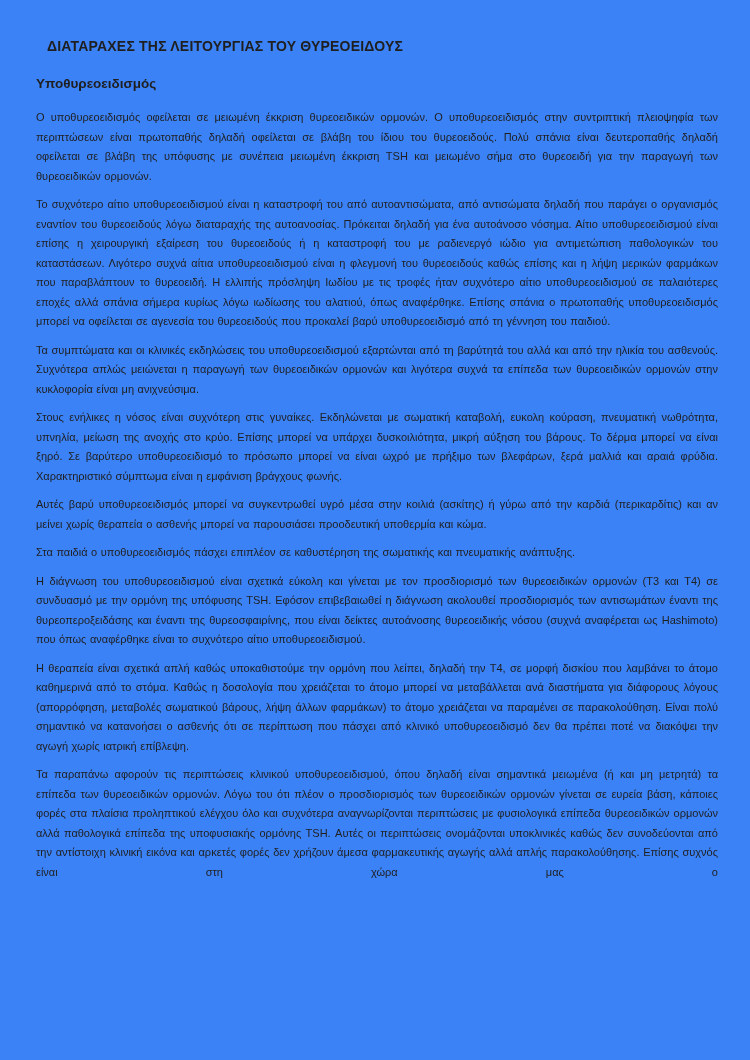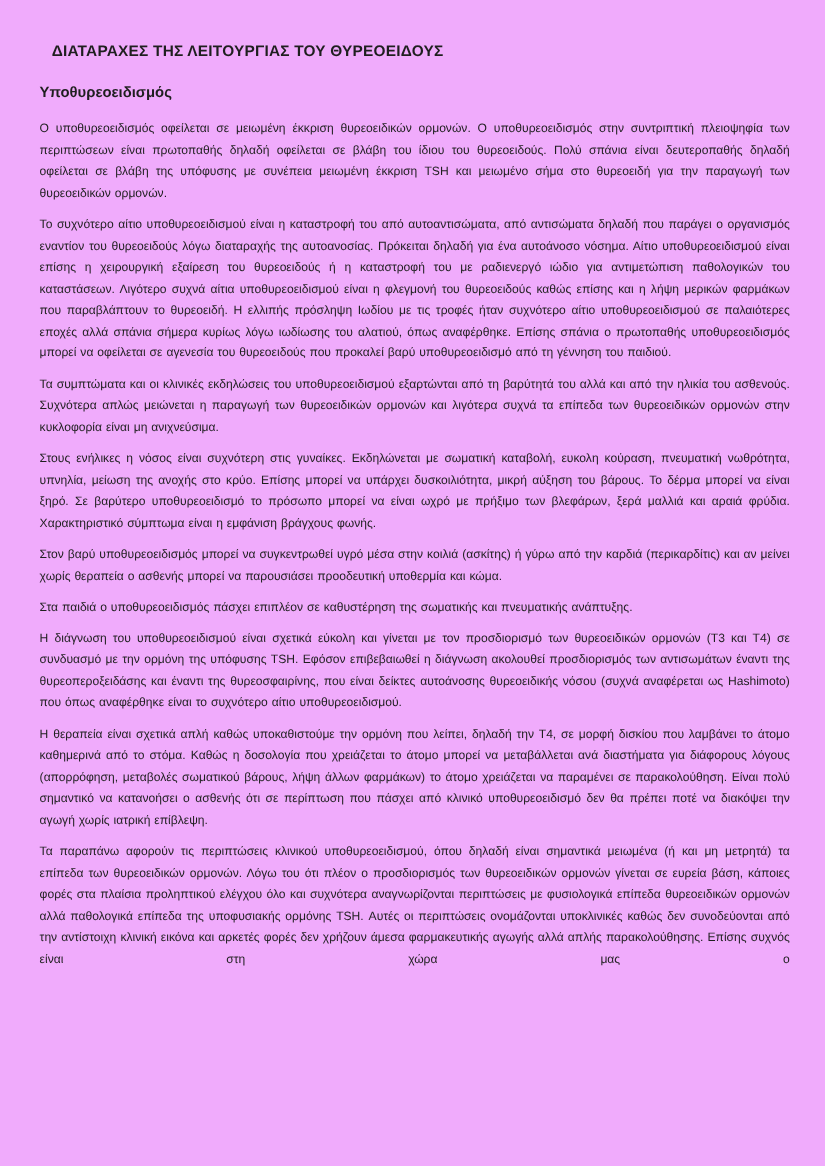--- a/index.html
+++ b/index.html
@@ -4,21 +4,21 @@
 <style>
   html, body {
     margin: 0;
     padding: 0;
     background: #ffffff;
   }
   .page {
     position: relative;
     width: 750px;
     height: 1060px;
-    background: #f0abfc;
+    background: #3b82f6;
     overflow: hidden;
     box-sizing: border-box;
     padding: 38px 32px 0 36px;
     font-family: "Liberation Sans", "DejaVu Sans", sans-serif;
     color: #1f1f1f;
   }
   .title {
     margin: 0 0 0 11px;
     font-size: 14px;
     line-height: 17px;
@@ -54,19 +54,19 @@
 <body>
 
 <div class="page">
   <h1 class="title">ΔΙΑΤΑΡΑΧΕΣ ΤΗΣ ΛΕΙΤΟΥΡΓΙΑΣ ΤΟΥ ΘΥΡΕΟΕΙΔΟΥΣ</h1>
   <h2 class="heading">Υποθυρεοειδισμός</h2>
   <div class="doc-body">
       <p class="para">Ο υποθυρεοειδισμός οφείλεται σε μειωμένη έκκριση θυρεοειδικών ορμονών. Ο υποθυρεοειδισμός στην συντριπτική πλειοψηφία των περιπτώσεων είναι πρωτοπαθής δηλαδή οφείλεται σε βλάβη του ίδιου του θυρεοειδούς. Πολύ σπάνια είναι δευτεροπαθής δηλαδή οφείλεται σε βλάβη της υπόφυσης με συνέπεια μειωμένη έκκριση TSH και μειωμένο σήμα στο θυρεοειδή για την παραγωγή των θυρεοειδικών ορμονών.</p>
       <p class="para">Το συχνότερο αίτιο υποθυρεοειδισμού είναι η καταστροφή του από αυτοαντισώματα, από αντισώματα δηλαδή που παράγει ο οργανισμός εναντίον του θυρεοειδούς λόγω διαταραχής της αυτοανοσίας. Πρόκειται δηλαδή για ένα αυτοάνοσο νόσημα. Αίτιο υποθυρεοειδισμού είναι επίσης η χειρουργική εξαίρεση του θυρεοειδούς ή η καταστροφή του με ραδιενεργό ιώδιο για αντιμετώπιση παθολογικών του καταστάσεων. Λιγότερο συχνά αίτια υποθυρεοειδισμού είναι η φλεγμονή του θυρεοειδούς καθώς επίσης και η λήψη μερικών φαρμάκων που παραβλάπτουν το θυρεοειδή. Η ελλιπής πρόσληψη Ιωδίου με τις τροφές ήταν συχνότερο αίτιο υποθυρεοειδισμού σε παλαιότερες εποχές αλλά σπάνια σήμερα κυρίως λόγω ιωδίωσης του αλατιού, όπως αναφέρθηκε. Επίσης σπάνια ο πρωτοπαθής υποθυρεοειδισμός μπορεί να οφείλεται σε αγενεσία του θυρεοειδούς που προκαλεί βαρύ υποθυρεοειδισμό από τη γέννηση του παιδιού.</p>
       <p class="para">Τα συμπτώματα και οι κλινικές εκδηλώσεις του υποθυρεοειδισμού εξαρτώνται από τη βαρύτητά του αλλά και από την ηλικία του ασθενούς. Συχνότερα απλώς μειώνεται η παραγωγή των θυρεοειδικών ορμονών και λιγότερα συχνά τα επίπεδα των θυρεοειδικών ορμονών στην κυκλοφορία είναι μη ανιχνεύσιμα.</p>
       <p class="para">Στους ενήλικες η νόσος είναι συχνότερη στις γυναίκες. Εκδηλώνεται με σωματική καταβολή, ευκολη κούραση, πνευματική νωθρότητα, υπνηλία, μείωση της ανοχής στο κρύο. Επίσης μπορεί να υπάρχει δυσκοιλιότητα, μικρή αύξηση του βάρους. Το δέρμα μπορεί να είναι ξηρό. Σε βαρύτερο υποθυρεοειδισμό το πρόσωπο μπορεί να είναι ωχρό με πρήξιμο των βλεφάρων, ξερά μαλλιά και αραιά φρύδια. Χαρακτηριστικό σύμπτωμα είναι η εμφάνιση βράγχους φωνής.</p>
-      <p class="para">Στον βαρύ υποθυρεοειδισμός μπορεί να συγκεντρωθεί υγρό μέσα στην κοιλιά (ασκίτης) ή γύρω από την καρδιά (περικαρδίτις) και αν μείνει χωρίς θεραπεία ο ασθενής μπορεί να παρουσιάσει προοδευτική υποθερμία και κώμα.</p>
+      <p class="para">Αυτές βαρύ υποθυρεοειδισμός μπορεί να συγκεντρωθεί υγρό μέσα στην κοιλιά (ασκίτης) ή γύρω από την καρδιά (περικαρδίτις) και αν μείνει χωρίς θεραπεία ο ασθενής μπορεί να παρουσιάσει προοδευτική υποθερμία και κώμα.</p>
       <p class="para">Στα παιδιά ο υποθυρεοειδισμός πάσχει επιπλέον σε καθυστέρηση της σωματικής και πνευματικής ανάπτυξης.</p>
       <p class="para">Η διάγνωση του υποθυρεοειδισμού είναι σχετικά εύκολη και γίνεται με τον προσδιορισμό των θυρεοειδικών ορμονών (Τ3 και Τ4) σε συνδυασμό με την ορμόνη της υπόφυσης TSH. Εφόσον επιβεβαιωθεί η διάγνωση ακολουθεί προσδιορισμός των αντισωμάτων έναντι της θυρεοπεροξειδάσης και έναντι της θυρεοσφαιρίνης, που είναι δείκτες αυτοάνοσης θυρεοειδικής νόσου (συχνά αναφέρεται ως Hashimoto) που όπως αναφέρθηκε είναι το συχνότερο αίτιο υποθυρεοειδισμού.</p>
       <p class="para">Η θεραπεία είναι σχετικά απλή καθώς υποκαθιστούμε την ορμόνη που λείπει, δηλαδή την Τ4, σε μορφή δισκίου που λαμβάνει το άτομο καθημερινά από το στόμα. Καθώς η δοσολογία που χρειάζεται το άτομο μπορεί να μεταβάλλεται ανά διαστήματα για διάφορους λόγους (απορρόφηση, μεταβολές σωματικού βάρους, λήψη άλλων φαρμάκων) το άτομο χρειάζεται να παραμένει σε παρακολούθηση. Είναι πολύ σημαντικό να κατανοήσει ο ασθενής ότι σε περίπτωση που πάσχει από κλινικό υποθυρεοειδισμό δεν θα πρέπει ποτέ να διακόψει την αγωγή χωρίς ιατρική επίβλεψη.</p>
       <p class="para para-continued">Τα παραπάνω αφορούν τις περιπτώσεις κλινικού υποθυρεοειδισμού, όπου δηλαδή είναι σημαντικά μειωμένα (ή και μη μετρητά) τα επίπεδα των θυρεοειδικών ορμονών. Λόγω του ότι πλέον ο προσδιορισμός των θυρεοειδικών ορμονών γίνεται σε ευρεία βάση, κάποιες φορές στα πλαίσια προληπτικού ελέγχου όλο και συχνότερα αναγνωρίζονται περιπτώσεις με φυσιολογικά επίπεδα θυρεοειδικών ορμονών αλλά παθολογικά επίπεδα της υποφυσιακής ορμόνης TSH. Αυτές οι περιπτώσεις ονομάζονται υποκλινικές καθώς δεν συνοδεύονται από την αντίστοιχη κλινική εικόνα και αρκετές φορές δεν χρήζουν άμεσα φαρμακευτικής αγωγής αλλά απλής παρακολούθησης. Επίσης συχνός είναι στη χώρα μας ο</p>
     </div>
 </div>
 
 </body></html>

